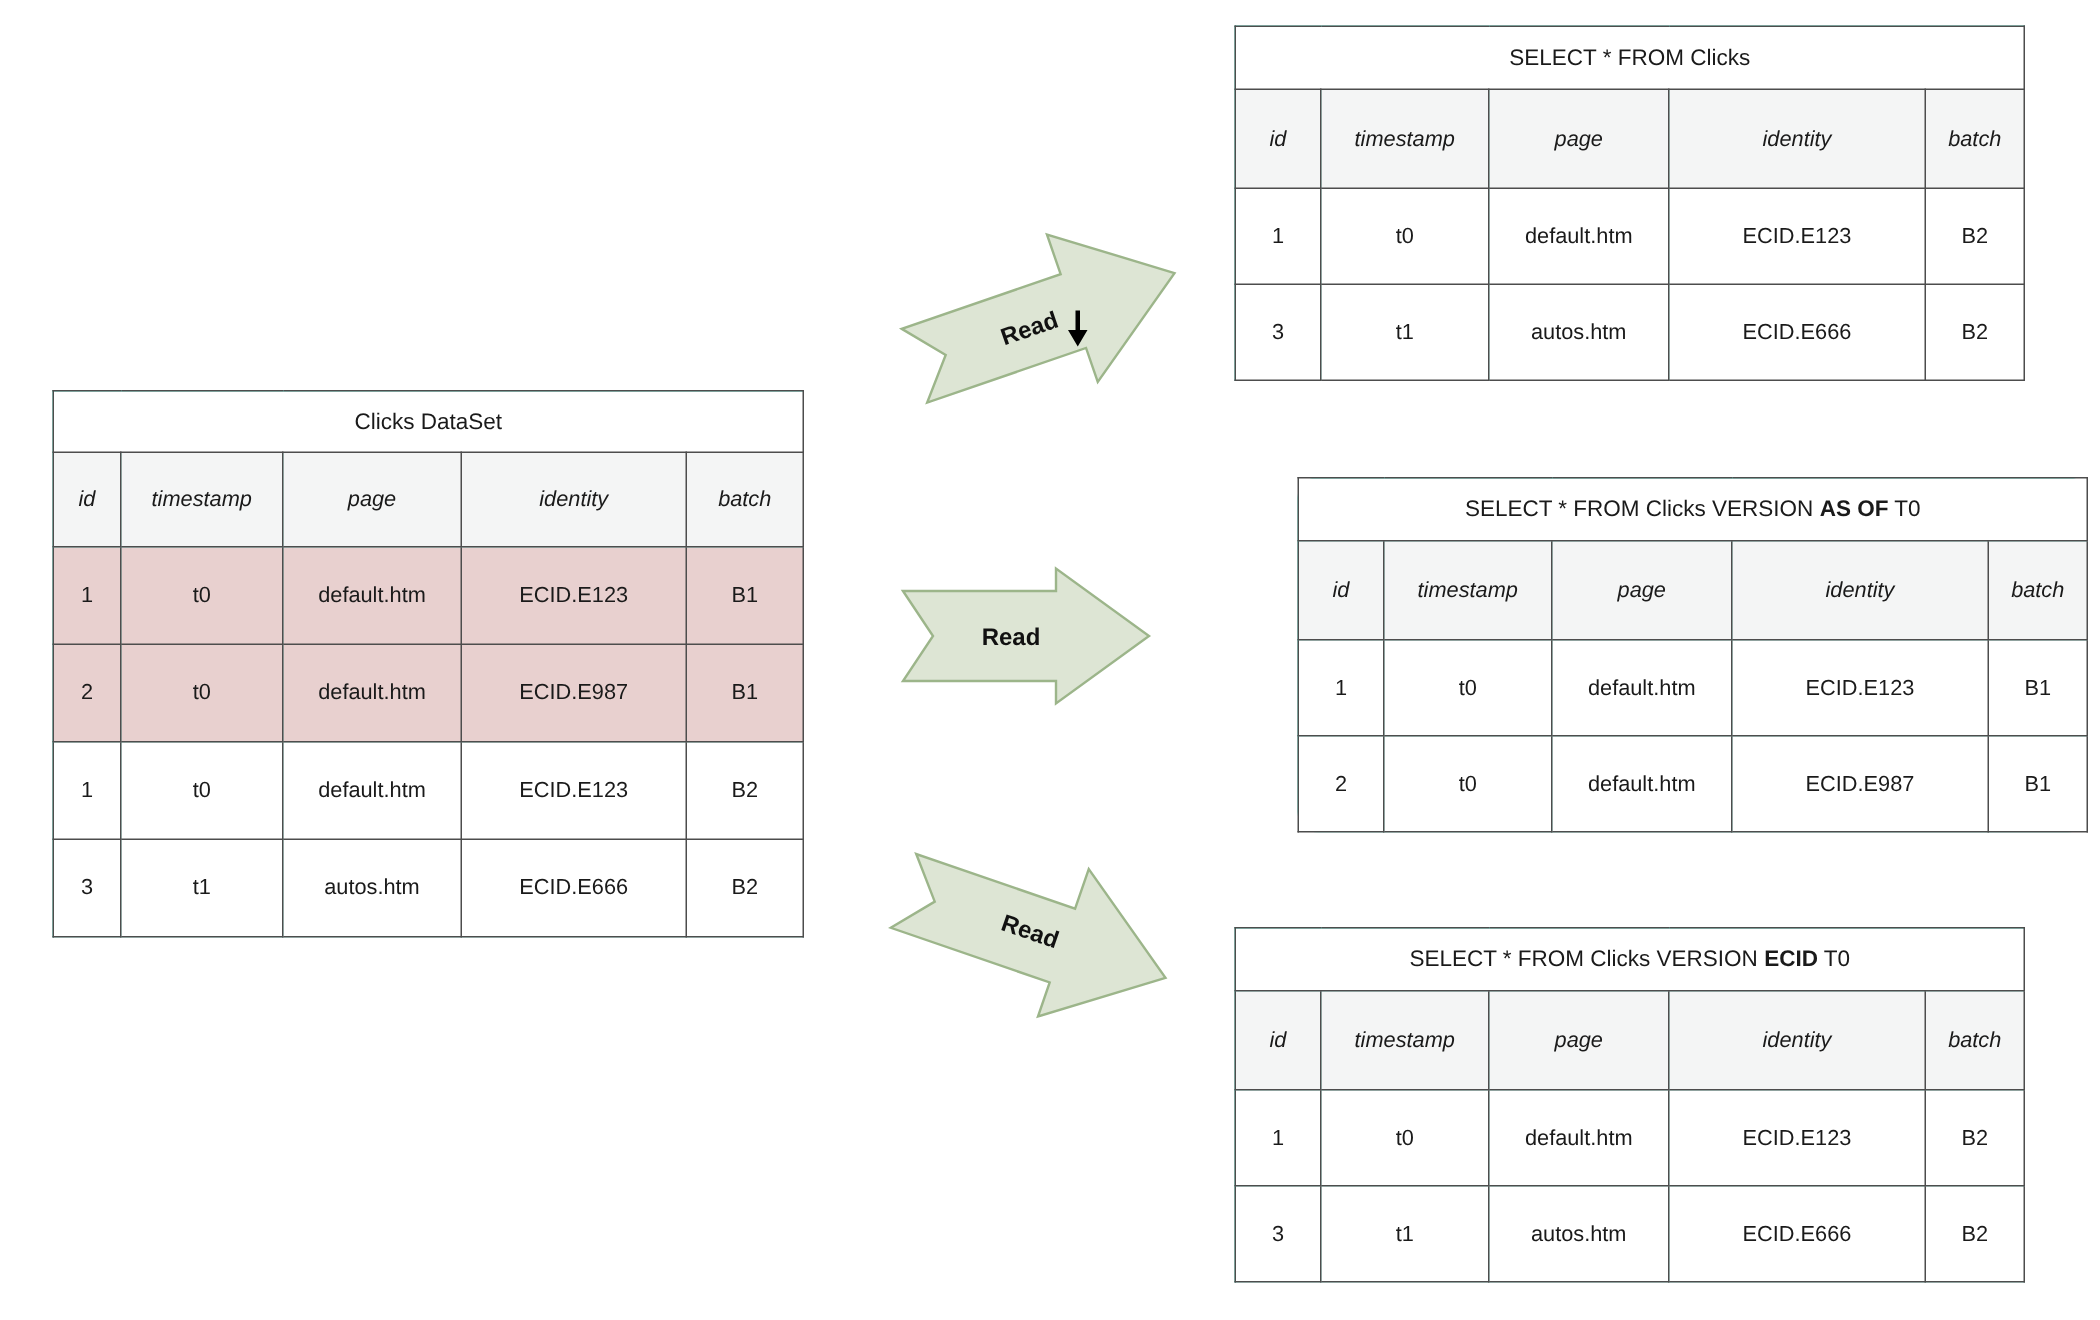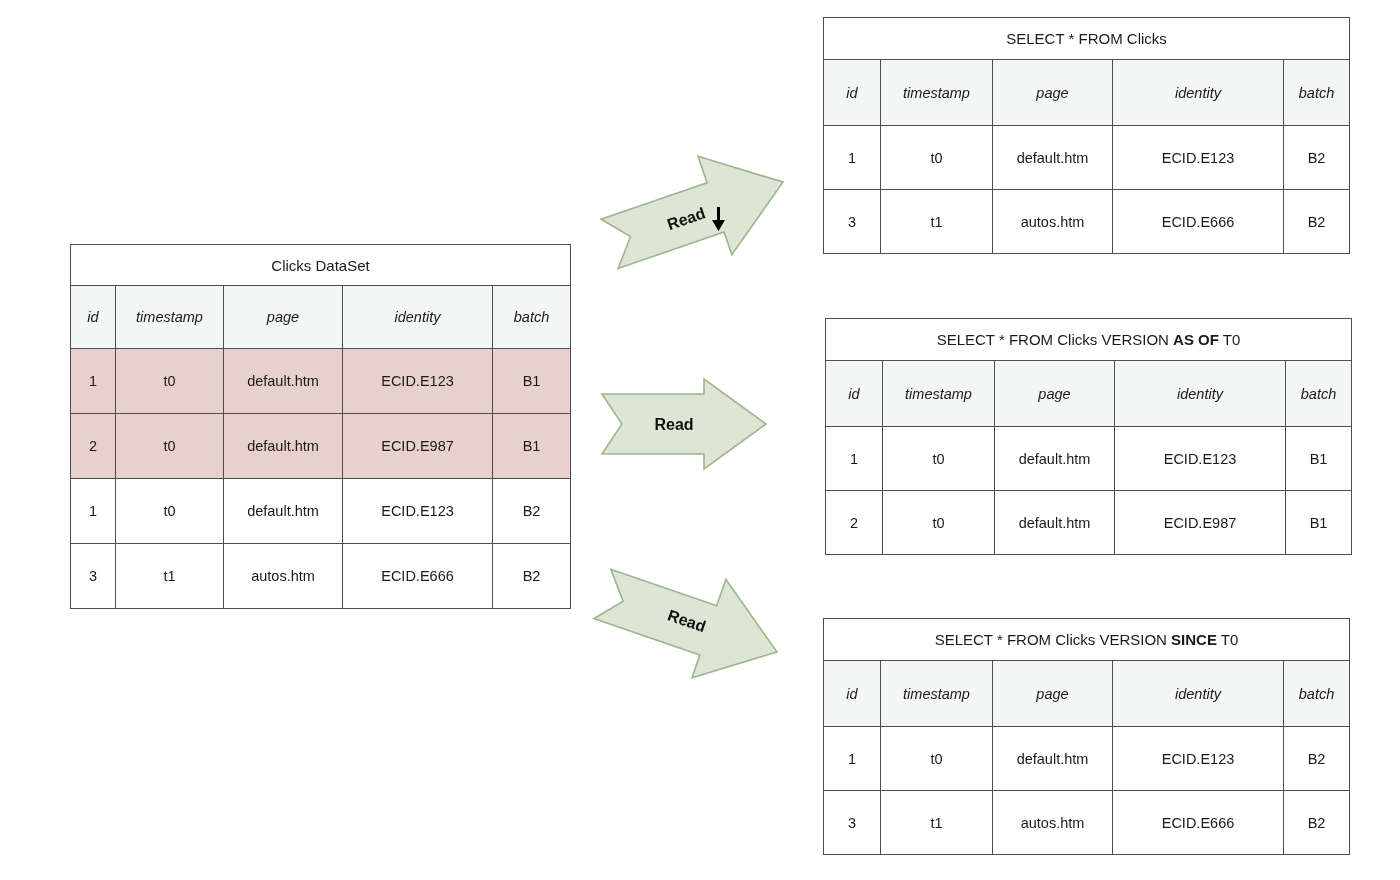--- a/index.html
+++ b/index.html
@@ -49,21 +49,21 @@
   .tbl .hdr td {
     background: #f4f5f5;
     font-style: italic;
   }
   .tbl tr.highlight td {
     background: #e8d0cf;
   }
   .tbl b { font-weight: bold; }
 
   
-  #clicks-dataset { left: 35px; top: 244px; width: 500px; margin-left: 35px; }
+  #clicks-dataset { left: 35px; top: 260px; width: 500px; }
   #clicks-dataset col.c-id    { width: 45px; }
   #clicks-dataset col.c-ts    { width: 108px; }
   #clicks-dataset col.c-page  { width: 119px; }
   #clicks-dataset col.c-ident { width: 150px; }
   #clicks-dataset col.c-batch { width: 78px; }
   #clicks-dataset .title-cell { height: 40px; }
   #clicks-dataset .hdr td     { height: 62px; }
   #clicks-dataset .body-row td{ height: 64px; }
 
   
@@ -71,21 +71,21 @@
   .result-tbl col.c-id    { width: 57px; }
   .result-tbl col.c-ts    { width: 112px; }
   .result-tbl col.c-page  { width: 120px; }
   .result-tbl col.c-ident { width: 171px; }
   .result-tbl col.c-batch { width: 66px; }
   .result-tbl .title-cell { height: 41px; }
   .result-tbl .hdr td     { height: 65px; }
   .result-tbl .body-row td{ height: 63px; }
 
   #result-all      { left: 823px; top: 17px; }
-  #result-as-of    { left: 825px; top: 318px; border-radius: 14px; }
+  #result-as-of    { left: 865px; top: 318px; border-radius: 14px; }
   #result-since    { left: 823px; top: 618px; }
 
   
   .arrow-group { position: absolute; }
   .arrow-svg { display: block; overflow: visible; }
   .arrow-shape {
     fill: #dde5d4;
     stroke: #9cb58a;
     stroke-width: 1.6;
     stroke-linejoin: miter;
@@ -260,21 +260,21 @@
   <table class="tbl result-tbl" id="result-since">
     <colgroup>
       <col class="c-id">
         <col class="c-ts">
         <col class="c-page">
         <col class="c-ident">
         <col class="c-batch">
     </colgroup>
     <tbody>
       <tr>
-        <td class="title-cell" colspan="5"><span>SELECT * FROM Clicks VERSION </span><b>SINCE</b><span> T0</span></td>
+        <td class="title-cell" colspan="5"><span>SELECT * FROM Clicks VERSION </span><b>ECID</b><span> T0</span></td>
       </tr>
       <tr class="hdr">
         <td>id</td>
         <td>timestamp</td>
         <td>page</td>
         <td>identity</td>
         <td>batch</td>
       </tr>
       <tr class="body-row">
         <td>1</td>

